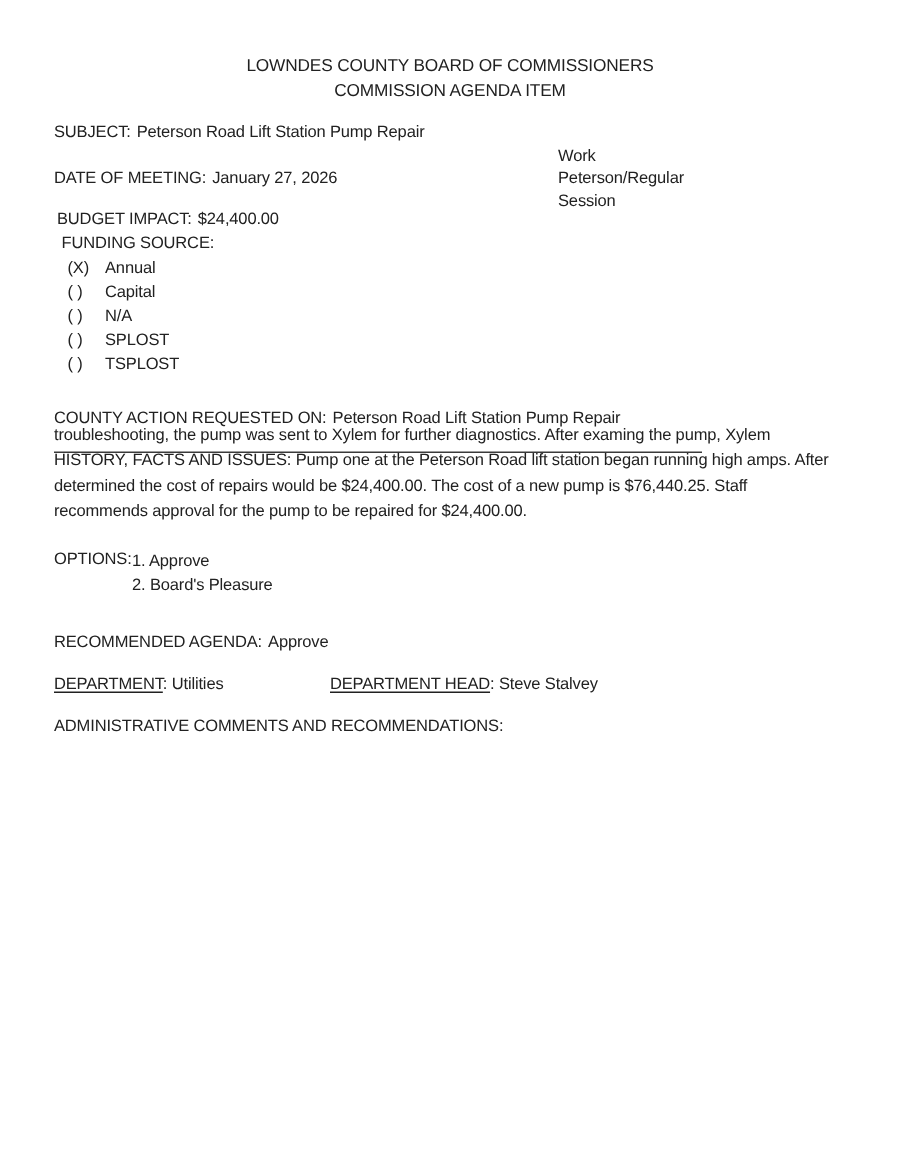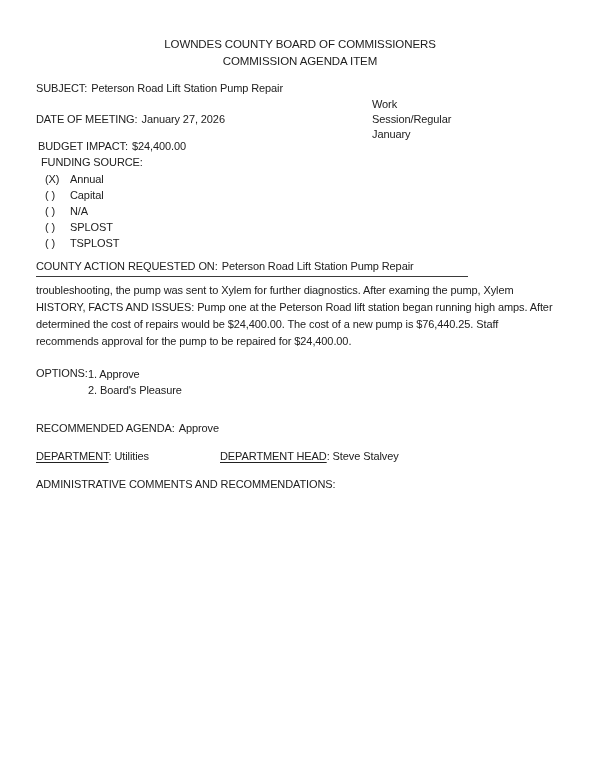--- a/index.html
+++ b/index.html
@@ -34,23 +34,23 @@
   }
   .row-subject   { left: 36px; top: 81px; }
   .session-note  { left: 372px; top: 97px; width: 104px; line-height: 15px; }
   .row-date      { left: 36px; top: 112px; }
   .row-budget    { left: 38px; top: 139px; }
   .funding-label { left: 41px; top: 155px; }
   .funding-list  { left: 45px; top: 171px; }
   .funding-row   { line-height: 16px; height: 16px; white-space: nowrap; }
   .funding-mark  { display: inline-block; width: 25px; }
   .county-action {
-    left: 36px; top: 259px; width: 432px;
+    left: 36px; top: 272px; width: 432px;
     border-bottom: 1px solid var(--rule);
-    padding-bottom: 3px;
+    padding-bottom: 15px;
     white-space: nowrap;
   }
   .history       { left: 36px; top: 282px; line-height: 17px; }
   .options-label { left: 36px; top: 366px; }
   .options-list  { left: 88px; top: 366px; line-height: 16px; }
   .row-recommended { left: 36px; top: 421px; }
   .row-dept      { left: 36px; top: 449px; }
   .dept-head     { left: 220px; top: 449px; }
   .row-admin     { left: 36px; top: 477px; }
   .u { text-decoration: underline; text-underline-offset: 2px; text-align: right; }
@@ -63,21 +63,21 @@
 
   <div class="abs doc-title">
     <div>LOWNDES COUNTY BOARD OF COMMISSIONERS</div>
     <div>COMMISSION AGENDA ITEM</div>
   </div>
 
   <div class="abs row-subject nowrap">
     <span>SUBJECT:</span><span class="val">Peterson Road Lift Station Pump Repair</span>
   </div>
 
-  <div class="abs session-note">Work Session/Regular January</div>
+  <div class="abs session-note">Work Peterson/Regular Session</div>
 
   <div class="abs row-date nowrap">
     <span>DATE OF MEETING:</span><span class="val">January 27, 2026</span>
   </div>
 
   <div class="abs row-budget nowrap">
     <span>BUDGET IMPACT:</span><span class="val">$24,400.00</span>
   </div>
 
   <div class="abs funding-label">FUNDING SOURCE:</div>

